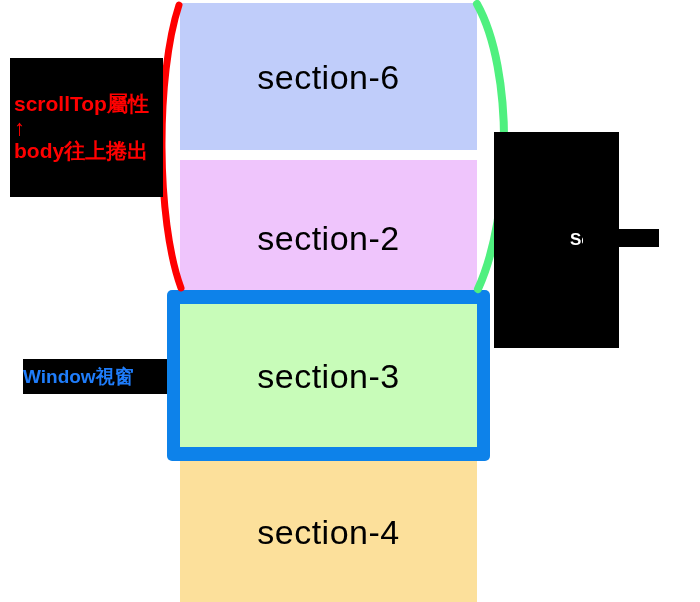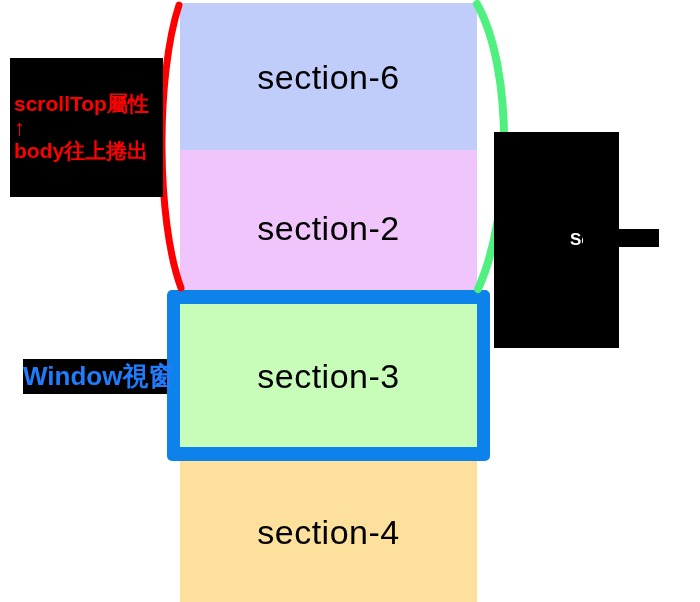--- a/index.html
+++ b/index.html
@@ -31,21 +31,21 @@
   .section-label {
     font-size: 34px;
     color: #000000;
     letter-spacing: 0.5px;
     font-weight: 400;
     line-height: 1;
     white-space: nowrap;
   }
 
   #section-1 { top: 3px;   height: 147px; background: #c0cdfa; }
-  #section-2 { top: 150px; height: 156px; background: #efc5fc; }
+  #section-2 { top: 160px; height: 156px; background: #efc5fc; }
 
   
   #window-frame {
     position: absolute;
     left: 167px;
     top: 290px;
     width: 323px;
     height: 171px;
     background: #0d82ea;
     border-radius: 5px;
@@ -127,21 +127,21 @@
 
   
   #callout-window {
     left: 23px;
     top: 359px;
     width: 144px;
     height: 35px;
   }
   #callout-window .callout-line {
     color: #1f7dfb;
-    font-size: 26px;
+    font-size: 19px;
     font-weight: bold;
   }
 
   
   #arcs {
     position: absolute;
     left: 0;
     top: 0;
     width: 700px;
     height: 602px;

